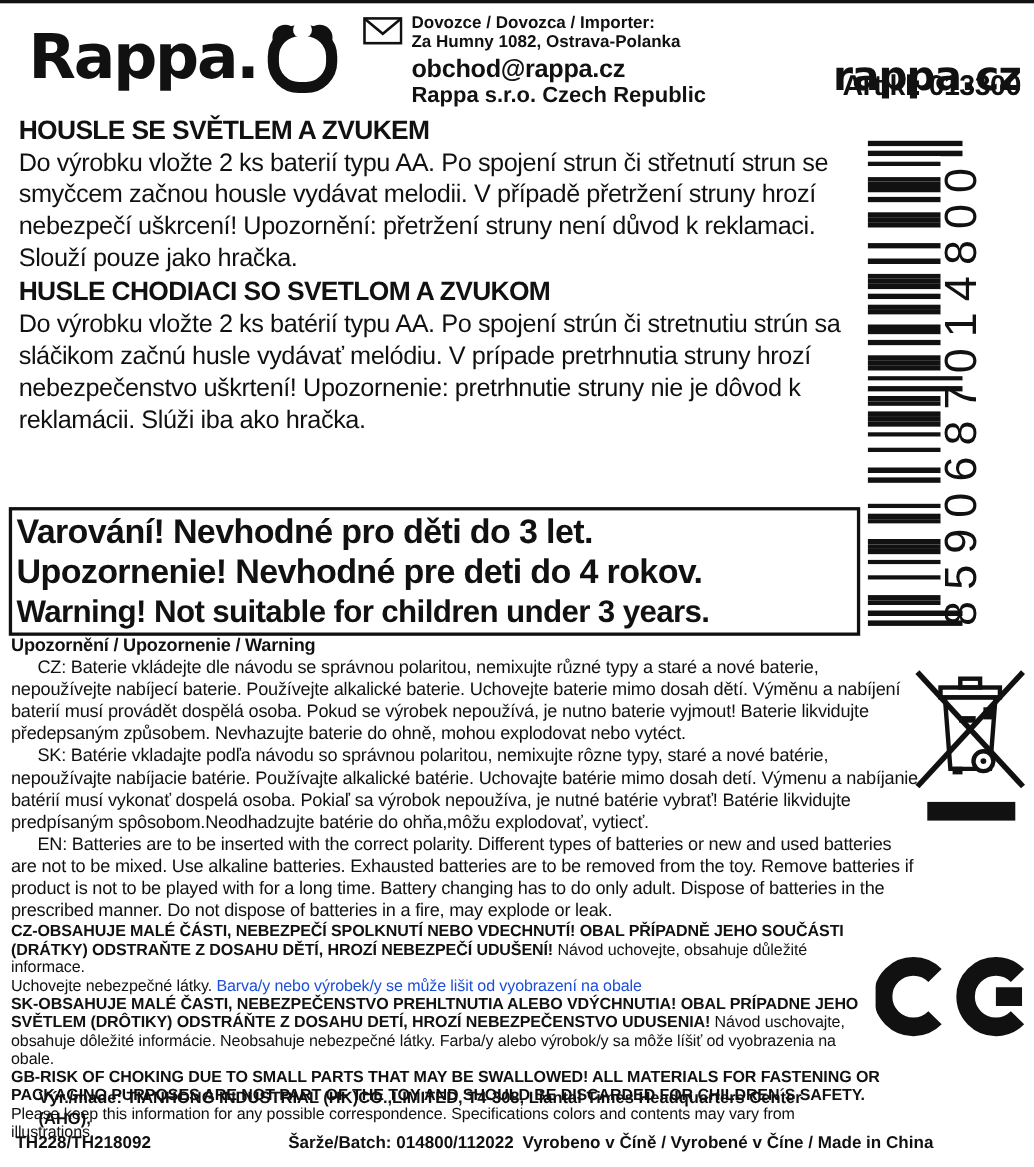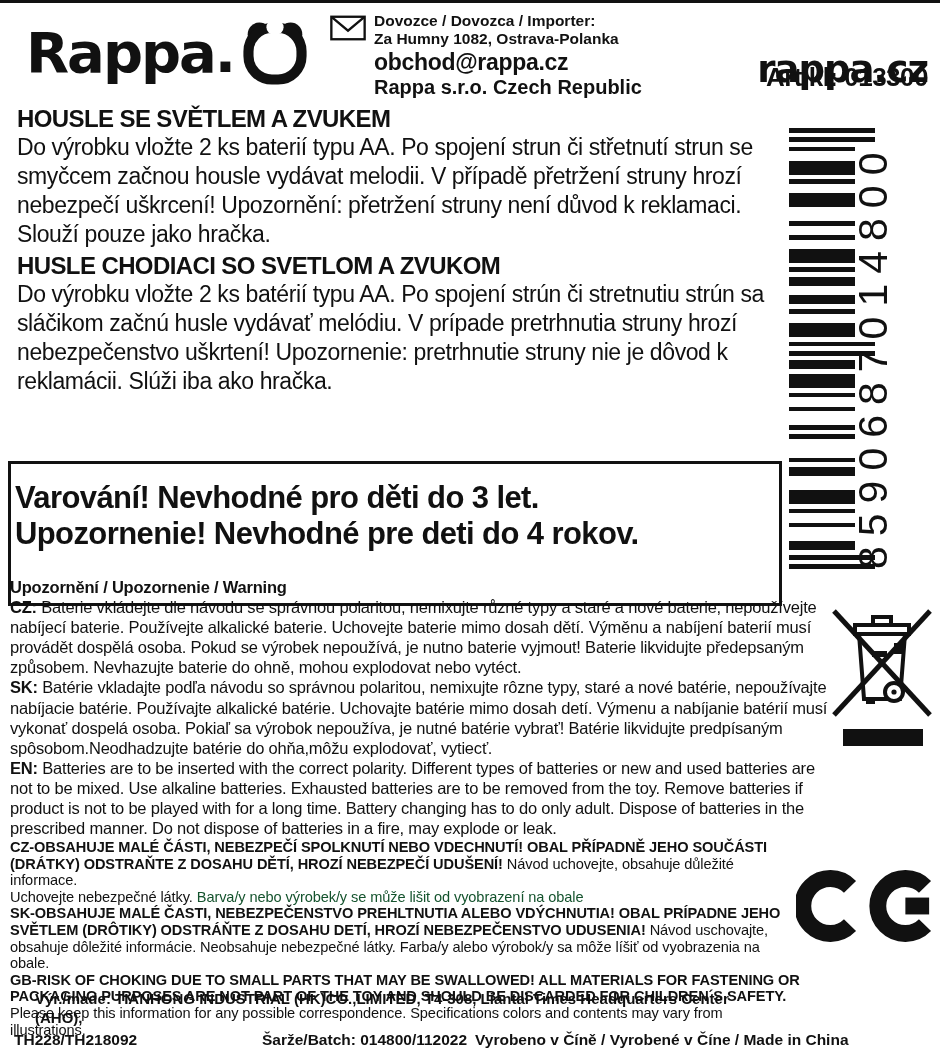--- a/index.html
+++ b/index.html
@@ -25,46 +25,46 @@
   .artikl{position:absolute;right:12px;top:62px;width:300px;text-align:right;
         font-weight:bold;font-size:26px;letter-spacing:-0.5px;}
 
   
   .main-col{position:absolute;left:17px;top:105px;width:757px;}
   .p-title{font-weight:bold;font-size:24px;letter-spacing:-0.6px;line-height:28px;margin:0;}
   .p-body{font-size:23px;line-height:29px;letter-spacing:-0.4px;margin:0 0 3px 0;}
 
   
   .warnbox{position:absolute;left:8px;top:461px;width:760px;height:107px;border:3px solid #111;
-           padding:16px 4px;box-sizing:content-box;}
+           padding:2px 4px;box-sizing:content-box;}
   .warn-line{font-weight:bold;letter-spacing:-0.6px;line-height:36px;white-space:nowrap;margin:0;}
   .warn-0,.warn-1{font-size:31px;}
   .warn-2{font-size:28.5px;}
 
   
   .barcode{position:absolute;left:789px;top:127px;width:116px;height:442px;}
   .bc-bars{position:absolute;left:0;top:0;width:88px;height:442px;display:flex;flex-direction:column-reverse;}
   .bc-bars div{width:66px;}
   .bc-bars div.g{width:86px;}
   .bc-num{
     position:absolute;left:60px;top:0;width:442px;height:48px;
     transform:rotate(-90deg) translateX(-442px);transform-origin:top left;
     font-size:41px;letter-spacing:10px;white-space:nowrap;line-height:48px;
   }
 
   
   .battery{position:absolute;left:10px;top:577px;width:826px;font-size:16.5px;line-height:20.1px;letter-spacing:-0.2px;}
   .battery h4{margin:0;font-size:16.5px;}
   .battery p{margin:0;}
-  .battery b{font-weight:bold;}
+  .battery b{font-weight:normal;margin-left:24px;}
 
   
   .smallprint{position:absolute;left:10px;top:839px;width:790px;font-size:14.6px;line-height:16.6px;letter-spacing:-0.1px;}
   .smallprint p{margin:0;}
-  .muted{color:#14532d;}
+  .muted{color:#1d4ed8;}
 
   
   .maker{position:absolute;left:10px;top:989px;width:720px;font-weight:bold;font-size:15px;line-height:19px;margin-left:25px;}
   .foot{position:absolute;top:1031px;font-weight:bold;font-size:15.5px;white-space:nowrap;}
   .foot-code{left:14px;}
   .foot-batch{left:262px;}
   .foot-made{left:475px;}
 
   
   .weee{position:absolute;left:828px;top:593px;width:108px;height:156px;}
@@ -105,20 +105,21 @@
   <div class="main-col">
     <p class="p-title">HOUSLE SE SVĚTLEM A ZVUKEM</p>
     <p class="p-body">Do výrobku vložte 2 ks baterií typu AA. Po spojení strun či střetnutí strun se smyčcem začnou housle vydávat melodii. V případě přetržení struny hrozí nebezpečí uškrcení! Upozornění: přetržení struny není důvod k reklamaci. Slouží pouze jako hračka.</p>
     <p class="p-title">HUSLE CHODIACI SO SVETLOM A ZVUKOM</p>
     <p class="p-body">Do výrobku vložte 2 ks batérií typu AA. Po spojení strún či stretnutiu strún sa sláčikom začnú husle vydávať melódiu. V prípade pretrhnutia struny hrozí nebezpečenstvo uškrtení! Upozornenie: pretrhnutie struny nie je dôvod k reklamácii. Slúži iba ako hračka.</p>
   </div>
 
   <div class="warnbox">
     <p class="warn-line warn-0">Varování! Nevhodné pro děti do 3 let.</p>
     <p class="warn-line warn-1">Upozornenie! Nevhodné pre deti do 4 rokov.</p>
+    <p class="warn-line warn-2">Warning! Not suitable for children under 3 years.</p>
   </div>
 
   <div class="barcode">
     <div class="bc-bars" id="bc-bars">
         <div class="g" style="height: 4.65263px; background: rgb(17, 17, 17);"></div>
         <div class="g" style="height: 4.65263px; background: rgb(255, 255, 255);"></div>
         <div class="g" style="height: 4.65263px; background: rgb(17, 17, 17);"></div>
         <div style="height: 4.65263px; background: rgb(255, 255, 255);"></div>
         <div style="height: 4.65263px; background: rgb(17, 17, 17);"></div>
         <div style="height: 4.65263px; background: rgb(17, 17, 17);"></div>

